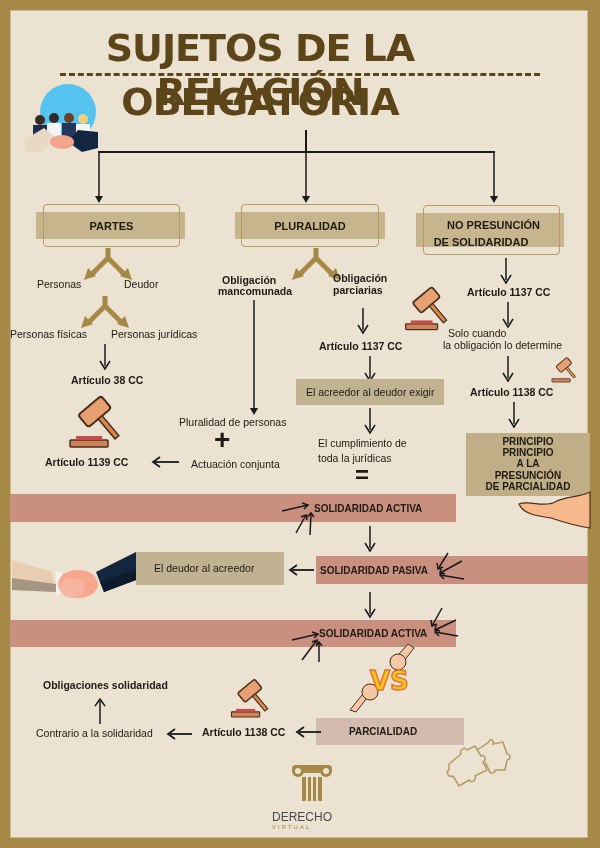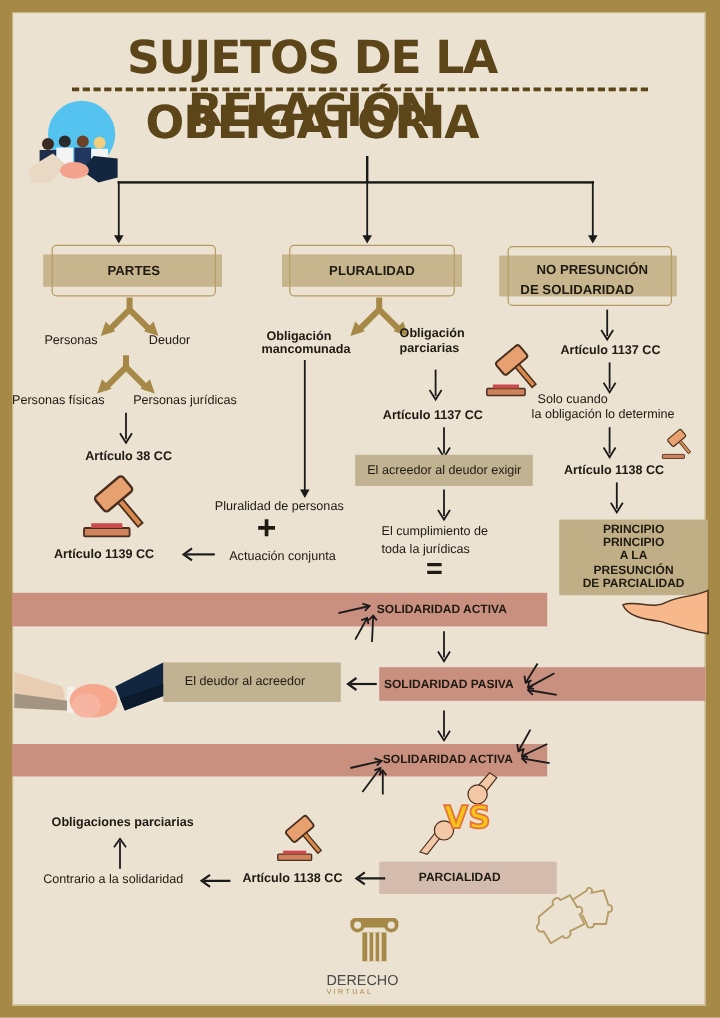--- a/index.html
+++ b/index.html
@@ -291,21 +291,21 @@
 </svg>
 <svg style="left:167px;top:728px;width:26px;height:12px">
     <line x1="3" y1="6" x2="25" y2="6" stroke="#1a1a1a" stroke-width="1.8"></line>
     <path d="M8 1 L1 6 L8 11" fill="none" stroke="#1a1a1a" stroke-width="1.8"></path>
   </svg>
 <div class="txt" style="left:36px;top:727px">Contrario a la solidaridad</div>
 <svg style="left:94px;top:698px;width:12px;height:26px">
     <line x1="6" y1="3" x2="6" y2="26" stroke="#1a1a1a" stroke-width="1.5"></line>
     <path d="M1 8 L6 1 L11 8" fill="none" stroke="#1a1a1a" stroke-width="1.5"></path>
   </svg>
-<div class="txt b" style="left:43px;top:679px">Obligaciones parciarias</div>
+<div class="txt b" style="left:43px;top:679px">Obligaciones solidaridad</div>
 
 <svg style="left:443px;top:740px;width:68px;height:50px" viewBox="0 0 68 50">
   <g fill="none" stroke="#b59b64" stroke-width="1.5">
     <path d="M6 24 L18 14 C 16 10, 22 6, 24 10 L32 6 L38 16 C 42 14, 44 20, 40 22 L44 30 L32 36 C 34 40, 28 44, 26 40 L16 46 L10 36 C 6 38, 2 32, 6 30 Z"></path>
     <path d="M34 10 L46 2 C 46 -2, 52 0, 50 4 L60 2 L64 14 C 68 14, 68 20, 64 20 L62 30 L52 30 C 52 34, 46 34, 46 30 L42 22"></path>
   </g>
 </svg>
 
 <svg style="left:290px;top:763px;width:44px;height:40px" viewBox="0 0 44 40">
   <rect x="2" y="2" width="40" height="8" rx="4" fill="#a68847"></rect>

